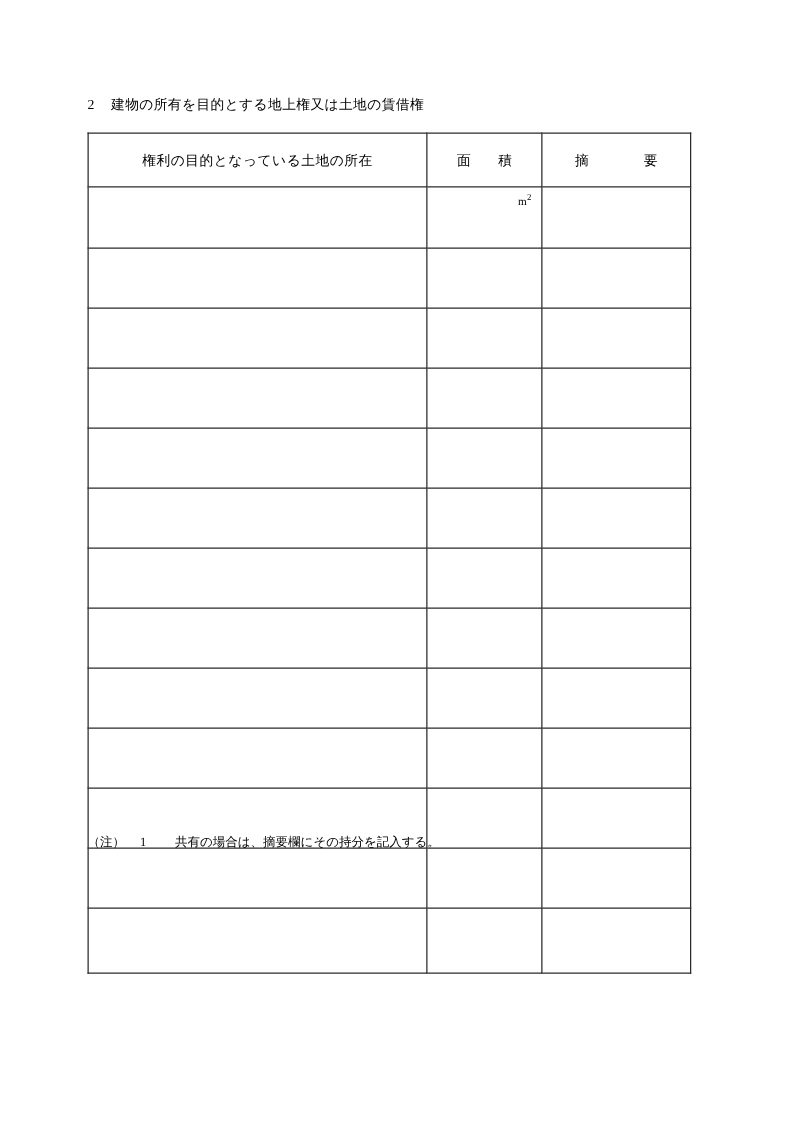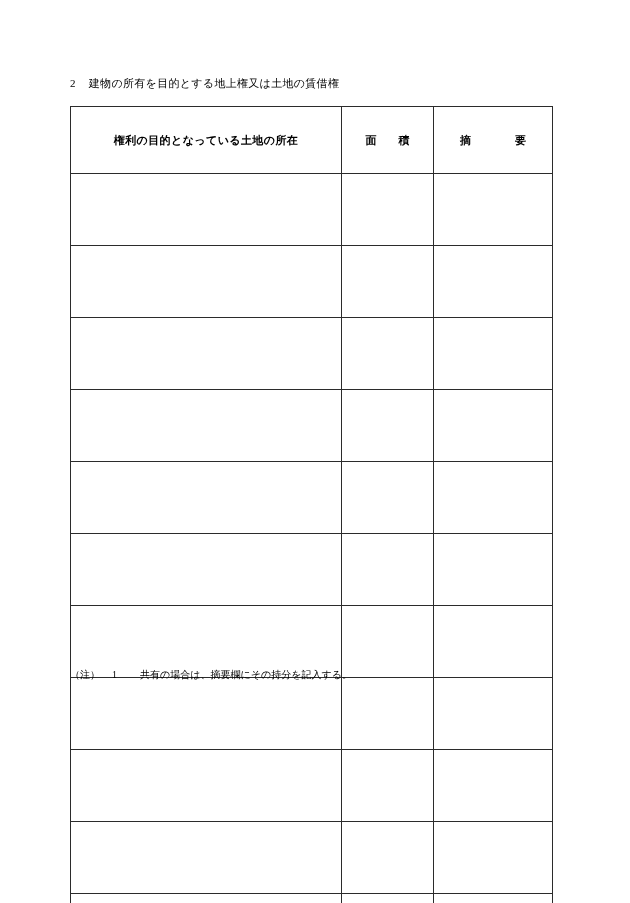--- a/index.html
+++ b/index.html
@@ -38,22 +38,22 @@
     position: absolute;
     left: 70px;
     top: 106px;
     width: 482px;
     border-collapse: collapse;
     table-layout: fixed;
   }
   table.form-table td,
   table.form-table th {
     border: 1px solid #2b2b2b;
-    padding: 16px;
-    font-weight: bold;
+    padding: 4px;
+    font-weight: normal;
     font-size: 11px;
   }
   .col-loc { width: 271px; }
   .col-area { width: 92px; }
   .col-note { width: 119px; }
 
   thead td {
     height: 34px;
     text-align: center;
     vertical-align: middle;
@@ -120,20 +120,27 @@
       <col class="col-note">
     </colgroup>
     <thead>
       <tr>
         <td class="hdr-loc">権利の目的となっている土地の所在</td>
         <td class="hdr-area"><span>面</span><span class="sp"></span><span>積</span></td>
         <td class="hdr-note"><span>摘</span><span class="sp"></span><span>要</span></td>
       </tr>
     </thead>
     <tbody>
+      <tr class="first">
+        <td></td>
+        <td class="unit-cell">
+            <span class="unit"><span>m</span><sup>2</sup></span>
+          </td>
+        <td></td>
+      </tr>
       <tr>
         <td></td>
         <td></td>
         <td></td>
       </tr>
       <tr>
         <td></td>
         <td></td>
         <td></td>
       </tr>

